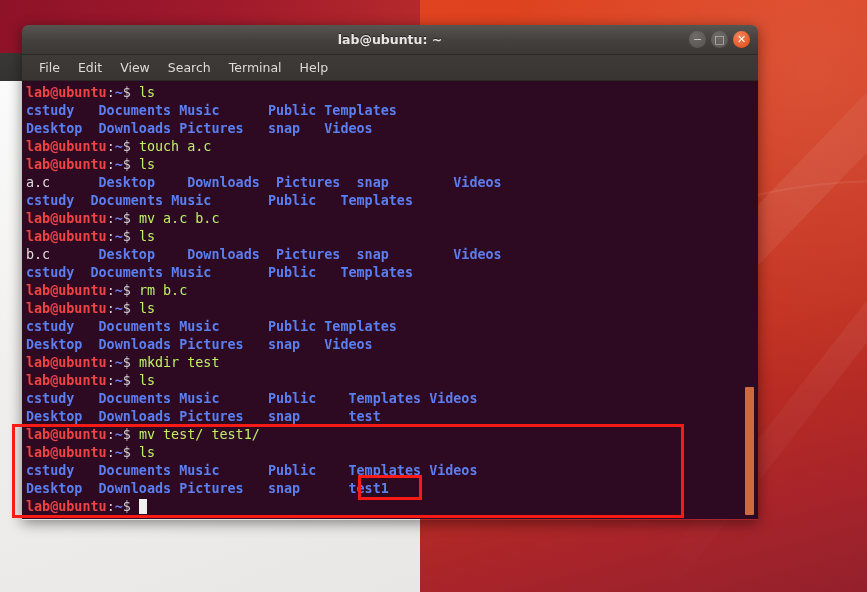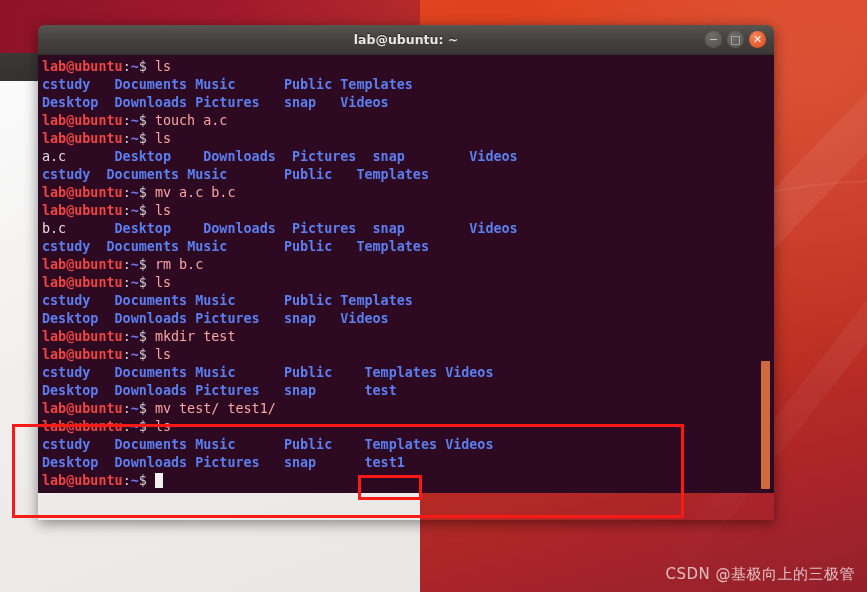--- a/index.html
+++ b/index.html
@@ -60,21 +60,21 @@
     position: absolute; width: 620px; height: 26px;
     background: linear-gradient(90deg, rgba(255,255,255,0) 0%, rgba(255,255,255,0.055) 50%, rgba(255,255,255,0) 100%);
     transform: rotate(-52deg);
     left: 120px; top: 330px;
     pointer-events: none;
   }
 
   
   .win {
     position: absolute;
-    left: 38px; top: 25px;
+    left: 22px; top: 25px;
     width: 736px; height: 495px;
     border-radius: 6px 6px 0 0;
     box-shadow: 0 3px 14px rgba(0,0,0,0.45);
     overflow: hidden;
   }
   .titlebar {
     position: relative;
     height: 30px;
     background: linear-gradient(180deg, #585450 0%, #46423f 48%, #3b3734 100%);
     border-radius: 6px 6px 0 0;
@@ -127,21 +127,21 @@
     font-size: 13.4px;
     line-height: 18px;
     white-space: pre;
     letter-spacing: 0px;
   }
   .ln { display: block; height: 18px; }
   .c-user   { color: #ef4444; font-weight: bold; }
   .c-colon  { color: #cfcfcf; }
   .c-path   { color: #6c7ef5; font-weight: bold; }
   .c-dollar { color: #cfcfcf; }
-  .c-cmd    { color: #fca5a5; }
+  .c-cmd    { color: #bef264; }
   .c-dir    { color: #5c7ff0; font-weight: bold; }
   .c-file   { color: #e3dede; margin-top: 8px; }
 
   .cursor {
     display: inline-block;
     width: 8.5px; height: 15px;
     background: #f2f0ee;
     vertical-align: -3px;
   }
 
@@ -199,26 +199,33 @@
         </div>
         <div class="wbtn max">
           <span>□</span>
         </div>
         <div class="wbtn cls">
           <span>✕</span>
         </div>
       </div>
     </div>
 
+    <div class="menubar" id="menubar">
+        <div class="menu-item">File</div>
+        <div class="menu-item">Edit</div>
+        <div class="menu-item">View</div>
+        <div class="menu-item">Search</div>
+        <div class="menu-item">Terminal</div>
+        <div class="menu-item">Help</div>
+      </div>
 
     <div class="term">
       <div class="term-lines" id="term-lines"><span class="ln"><span class="c-user">lab@ubuntu</span><span class="c-colon">:</span><span class="c-path">~</span><span class="c-dollar">$ </span><span class="c-cmd">ls</span></span><span class="ln"><span class="c-dir">cstudy</span><span>   </span><span class="c-dir">Documents</span><span> </span><span class="c-dir">Music</span><span>      </span><span class="c-dir">Public</span><span> </span><span class="c-dir">Templates</span><span> </span></span><span class="ln"><span class="c-dir">Desktop</span><span>  </span><span class="c-dir">Downloads</span><span> </span><span class="c-dir">Pictures</span><span>   </span><span class="c-dir">snap</span><span>   </span><span class="c-dir">Videos</span><span>   </span></span><span class="ln"><span class="c-user">lab@ubuntu</span><span class="c-colon">:</span><span class="c-path">~</span><span class="c-dollar">$ </span><span class="c-cmd">touch a.c</span></span><span class="ln"><span class="c-user">lab@ubuntu</span><span class="c-colon">:</span><span class="c-path">~</span><span class="c-dollar">$ </span><span class="c-cmd">ls</span></span><span class="ln"><span class="c-file">a.c</span><span>      </span><span class="c-dir">Desktop</span><span>    </span><span class="c-dir">Downloads</span><span>  </span><span class="c-dir">Pictures</span><span>  </span><span class="c-dir">snap</span><span>        </span><span class="c-dir">Videos</span><span> </span></span><span class="ln"><span class="c-dir">cstudy</span><span>  </span><span class="c-dir">Documents</span><span> </span><span class="c-dir">Music</span><span>       </span><span class="c-dir">Public</span><span>   </span><span class="c-dir">Templates</span><span> </span></span><span class="ln"><span class="c-user">lab@ubuntu</span><span class="c-colon">:</span><span class="c-path">~</span><span class="c-dollar">$ </span><span class="c-cmd">mv a.c b.c</span></span><span class="ln"><span class="c-user">lab@ubuntu</span><span class="c-colon">:</span><span class="c-path">~</span><span class="c-dollar">$ </span><span class="c-cmd">ls</span></span><span class="ln"><span class="c-file">b.c</span><span>      </span><span class="c-dir">Desktop</span><span>    </span><span class="c-dir">Downloads</span><span>  </span><span class="c-dir">Pictures</span><span>  </span><span class="c-dir">snap</span><span>        </span><span class="c-dir">Videos</span><span> </span></span><span class="ln"><span class="c-dir">cstudy</span><span>  </span><span class="c-dir">Documents</span><span> </span><span class="c-dir">Music</span><span>       </span><span class="c-dir">Public</span><span>   </span><span class="c-dir">Templates</span><span> </span></span><span class="ln"><span class="c-user">lab@ubuntu</span><span class="c-colon">:</span><span class="c-path">~</span><span class="c-dollar">$ </span><span class="c-cmd">rm b.c</span></span><span class="ln"><span class="c-user">lab@ubuntu</span><span class="c-colon">:</span><span class="c-path">~</span><span class="c-dollar">$ </span><span class="c-cmd">ls</span></span><span class="ln"><span class="c-dir">cstudy</span><span>   </span><span class="c-dir">Documents</span><span> </span><span class="c-dir">Music</span><span>      </span><span class="c-dir">Public</span><span> </span><span class="c-dir">Templates</span><span> </span></span><span class="ln"><span class="c-dir">Desktop</span><span>  </span><span class="c-dir">Downloads</span><span> </span><span class="c-dir">Pictures</span><span>   </span><span class="c-dir">snap</span><span>   </span><span class="c-dir">Videos</span><span>   </span></span><span class="ln"><span class="c-user">lab@ubuntu</span><span class="c-colon">:</span><span class="c-path">~</span><span class="c-dollar">$ </span><span class="c-cmd">mkdir test</span></span><span class="ln"><span class="c-user">lab@ubuntu</span><span class="c-colon">:</span><span class="c-path">~</span><span class="c-dollar">$ </span><span class="c-cmd">ls</span></span><span class="ln"><span class="c-dir">cstudy</span><span>   </span><span class="c-dir">Documents</span><span> </span><span class="c-dir">Music</span><span>      </span><span class="c-dir">Public</span><span>    </span><span class="c-dir">Templates</span><span> </span><span class="c-dir">Videos</span><span> </span></span><span class="ln"><span class="c-dir">Desktop</span><span>  </span><span class="c-dir">Downloads</span><span> </span><span class="c-dir">Pictures</span><span>   </span><span class="c-dir">snap</span><span>      </span><span class="c-dir">test</span><span>      </span></span><span class="ln"><span class="c-user">lab@ubuntu</span><span class="c-colon">:</span><span class="c-path">~</span><span class="c-dollar">$ </span><span class="c-cmd">mv test/ test1/</span></span><span class="ln"><span class="c-user">lab@ubuntu</span><span class="c-colon">:</span><span class="c-path">~</span><span class="c-dollar">$ </span><span class="c-cmd">ls</span></span><span class="ln"><span class="c-dir">cstudy</span><span>   </span><span class="c-dir">Documents</span><span> </span><span class="c-dir">Music</span><span>      </span><span class="c-dir">Public</span><span>    </span><span class="c-dir">Templates</span><span> </span><span class="c-dir">Videos</span><span> </span></span><span class="ln"><span class="c-dir">Desktop</span><span>  </span><span class="c-dir">Downloads</span><span> </span><span class="c-dir">Pictures</span><span>   </span><span class="c-dir">snap</span><span>      </span><span class="c-dir">test1</span><span>     </span></span><span class="ln"><span class="c-user">lab@ubuntu</span><span class="c-colon">:</span><span class="c-path">~</span><span class="c-dollar">$ </span><span class="cursor"></span></span></div>
       <div class="scrollbar">
         <div class="scroll-thumb"></div>
       </div>
     </div>
   </div>
 
   <div class="anno-box" id="anno-outer" style="border-color: rgb(248, 26, 20);"></div>
   <div class="anno-box" id="anno-inner" style="border-color: rgb(248, 26, 20);"></div>
 
-  <div class="watermark">CSDN @基极向上的三极管</div>
 </div>
 
 </body></html>

